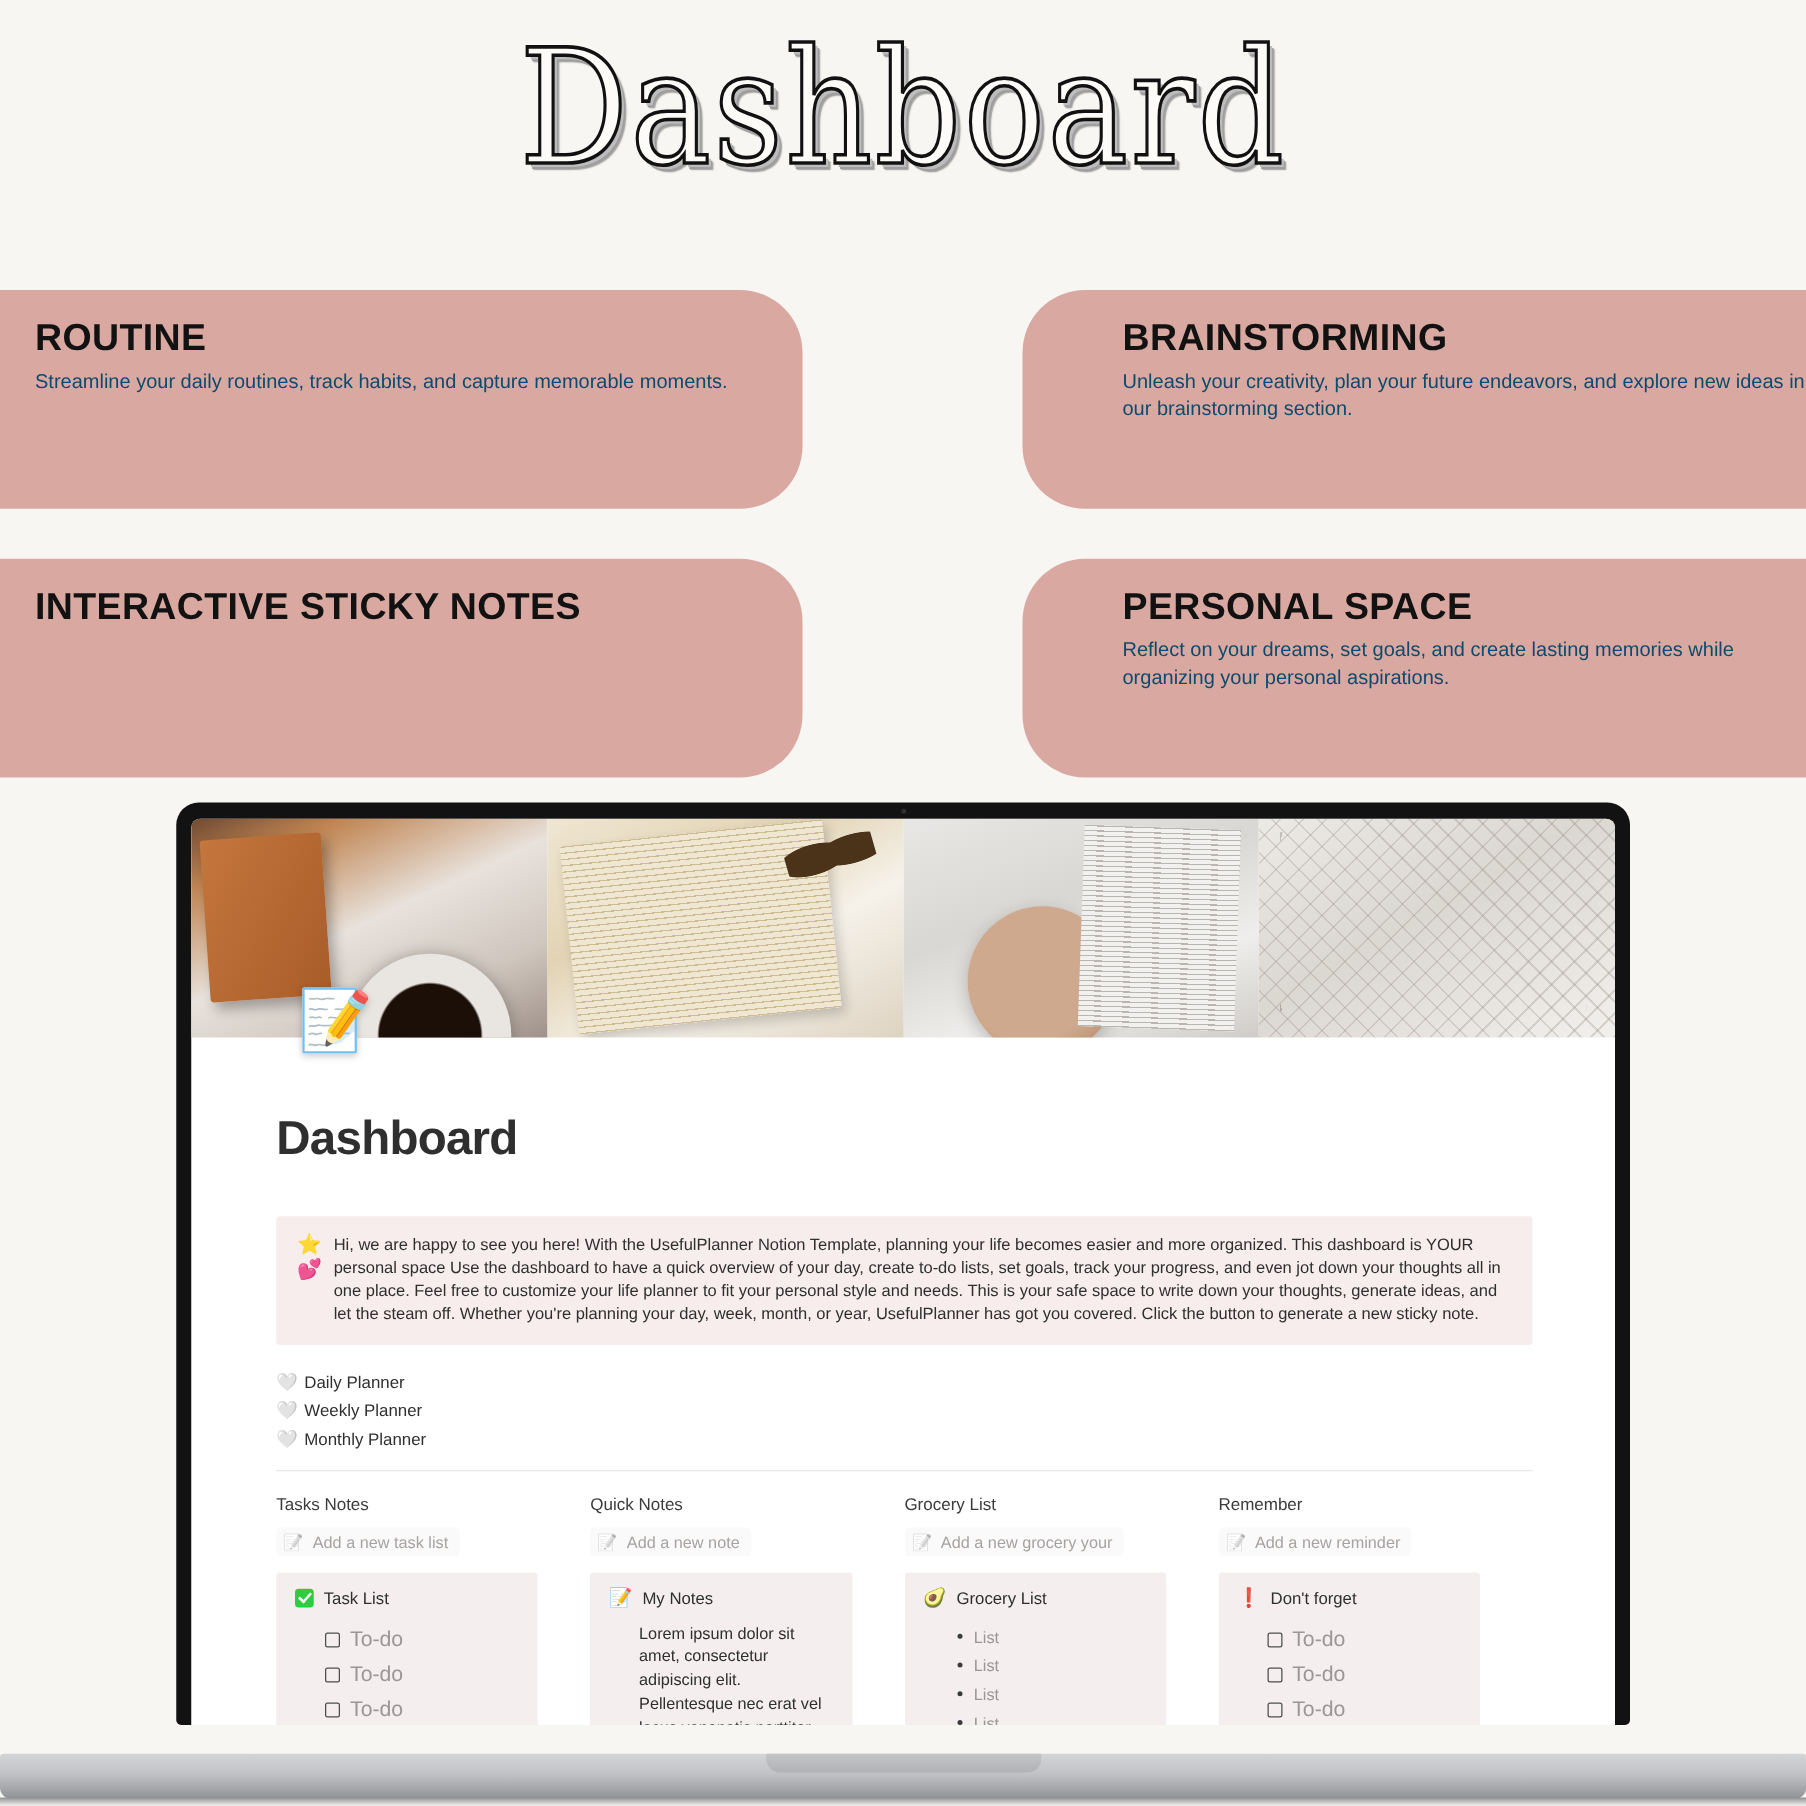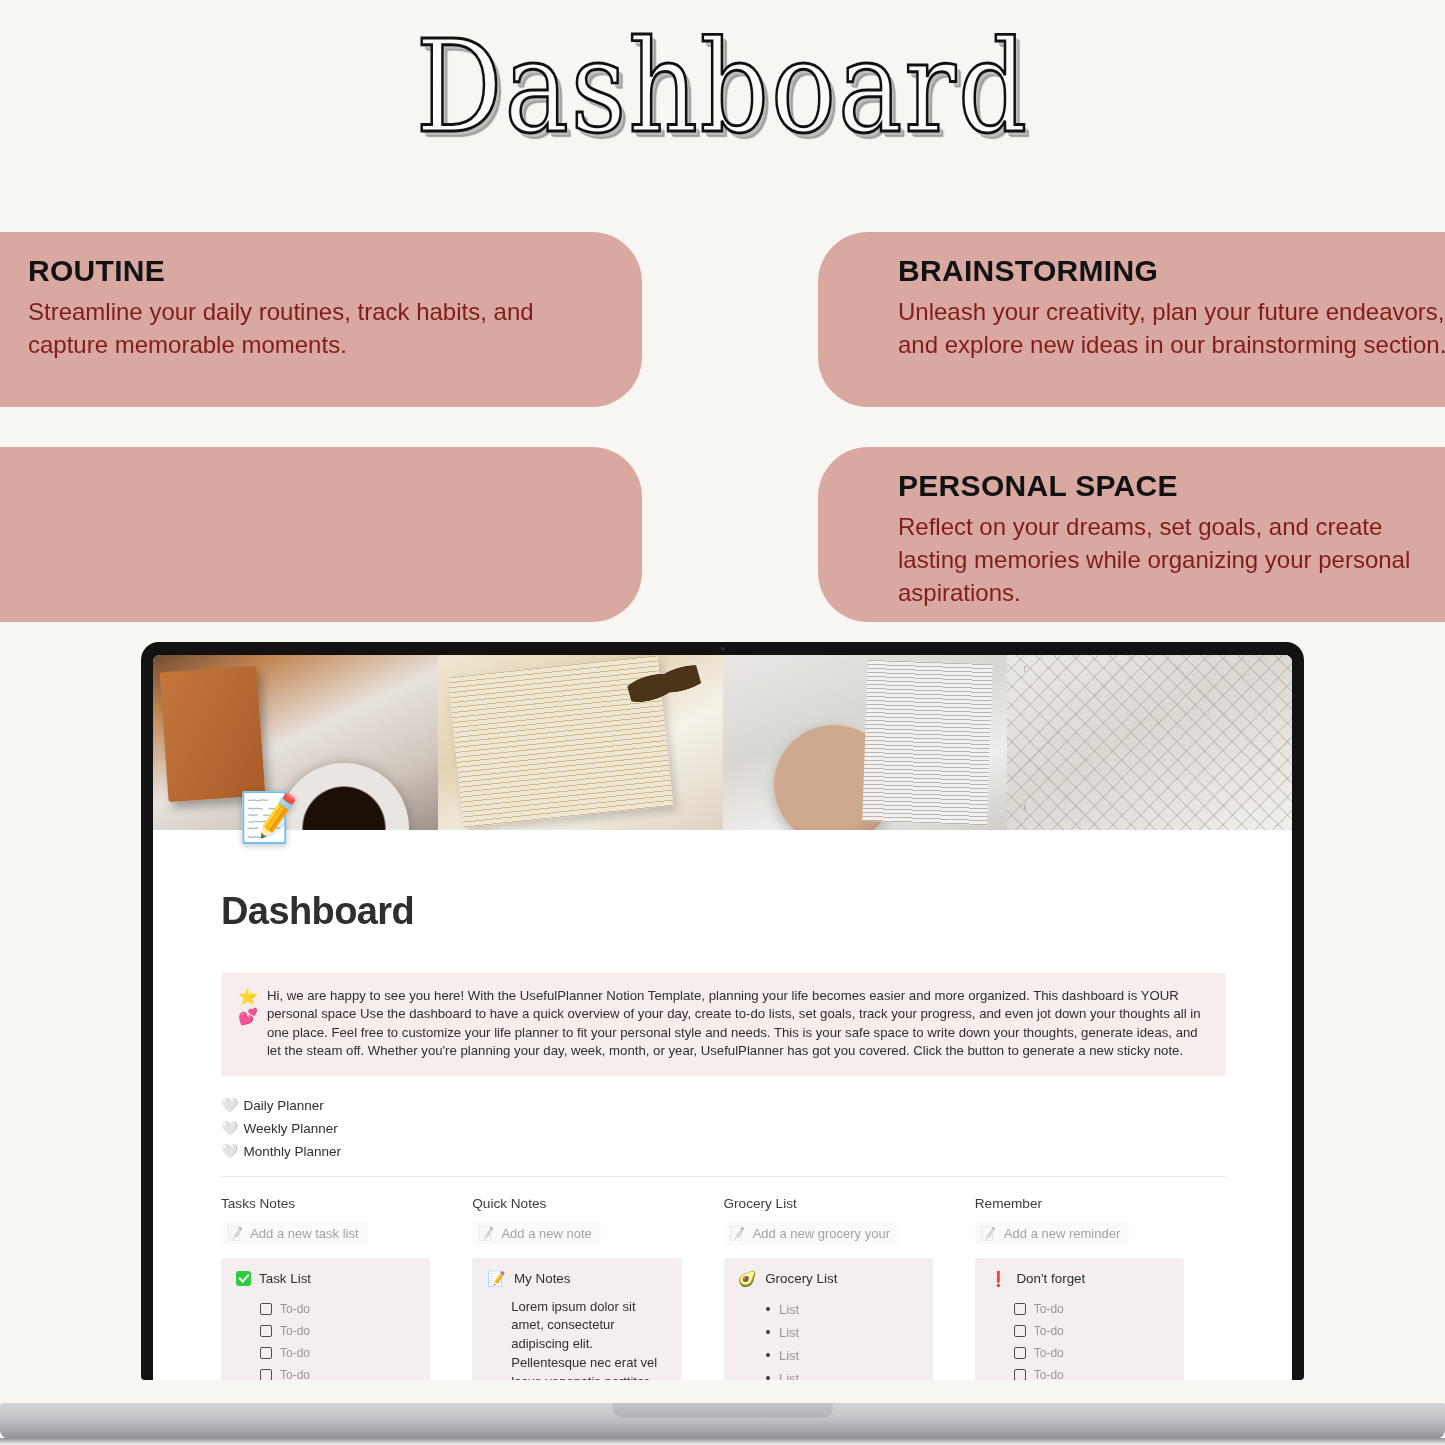--- a/index.html
+++ b/index.html
@@ -85,23 +85,23 @@
 
   .card-title {
     font-size: 30px;
     font-weight: bold;
     color: #121212;
     letter-spacing: 0.3px;
     margin-bottom: 7px;
   }
 
   .card-desc {
-    font-size: 24px;
+    font-size: 16px;
     line-height: 1.38;
-    color: #7f1d1d;
+    color: #0c4a6e;
     font-weight: 400;
   }
 
   
   .laptop {
     position: absolute;
     top: 642px;
     left: 0;
     width: 1445px;
     height: 803px;
@@ -361,21 +361,21 @@
     transform: rotate(42deg);
   }
 
   .bang { color: #e02020; font-weight: bold; font-size: 15px; line-height: 1; }
 
   .todo-row {
     display: flex;
     align-items: center;
     gap: 8px;
     padding: 4px 0 4px 24px;
-    font-size: 12px;
+    font-size: 17px;
     color: #9a9796;
   }
   .todo-box {
     width: 12px; height: 12px;
     border: 1.6px solid #4d4d4d;
     border-radius: 2px;
     flex-shrink: 0;
   }
 
   .bullet-row {
@@ -415,20 +415,21 @@
       <div class="card-desc">Streamline your daily routines, track habits, and capture memorable moments.</div>
     </div>
     <div class="feature-card right">
       <div class="card-title">BRAINSTORMING</div>
       <div class="card-desc">Unleash your creativity, plan your future endeavors, and explore new ideas in our brainstorming section.</div>
     </div>
   </div>
 
   <div class="card-row">
     <div class="feature-card left">
+      <div class="card-title">INTERACTIVE STICKY NOTES</div>
     </div>
     <div class="feature-card right">
       <div class="card-title">PERSONAL SPACE</div>
       <div class="card-desc">Reflect on your dreams, set goals, and create lasting memories while organizing your personal aspirations.</div>
     </div>
   </div>
 
 </div>
 
 <div class="laptop">

